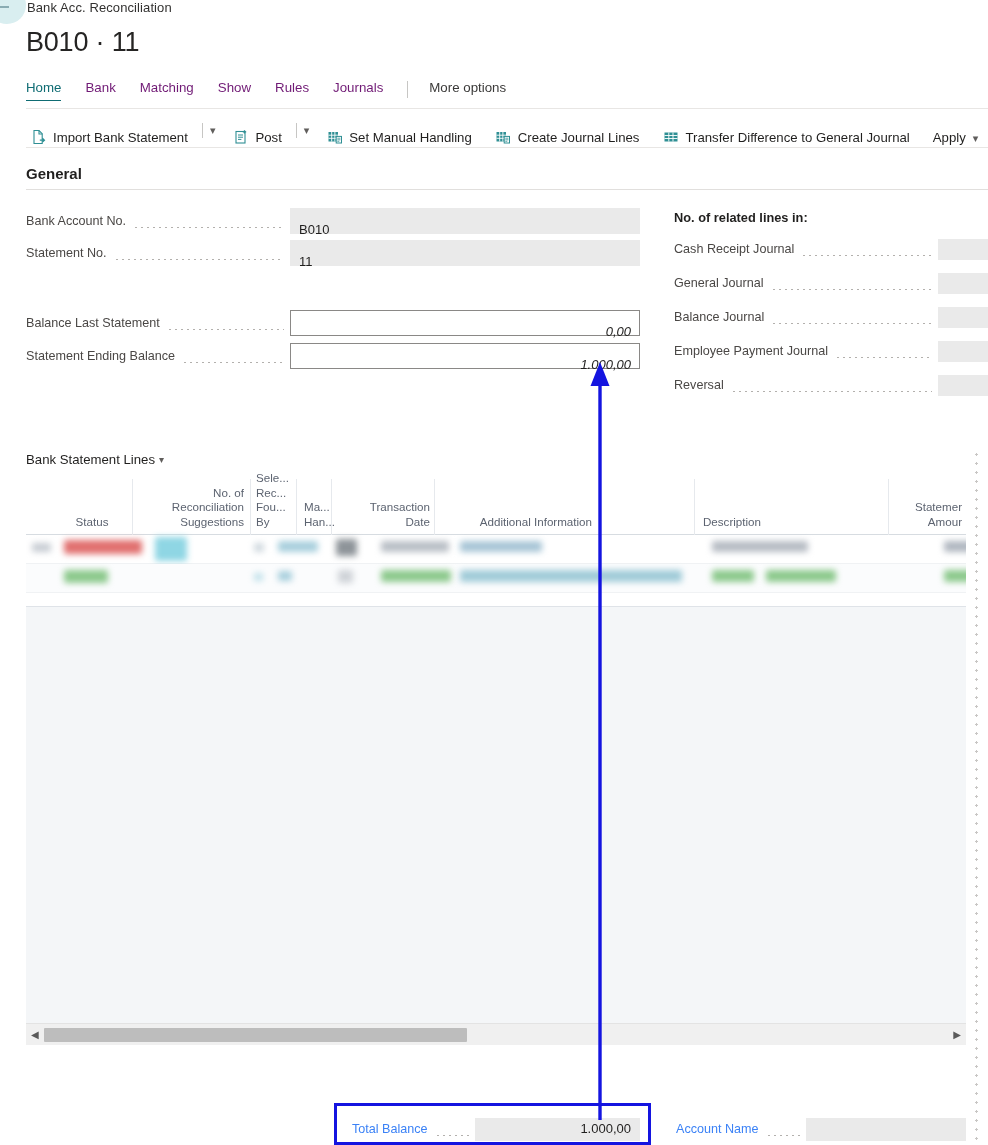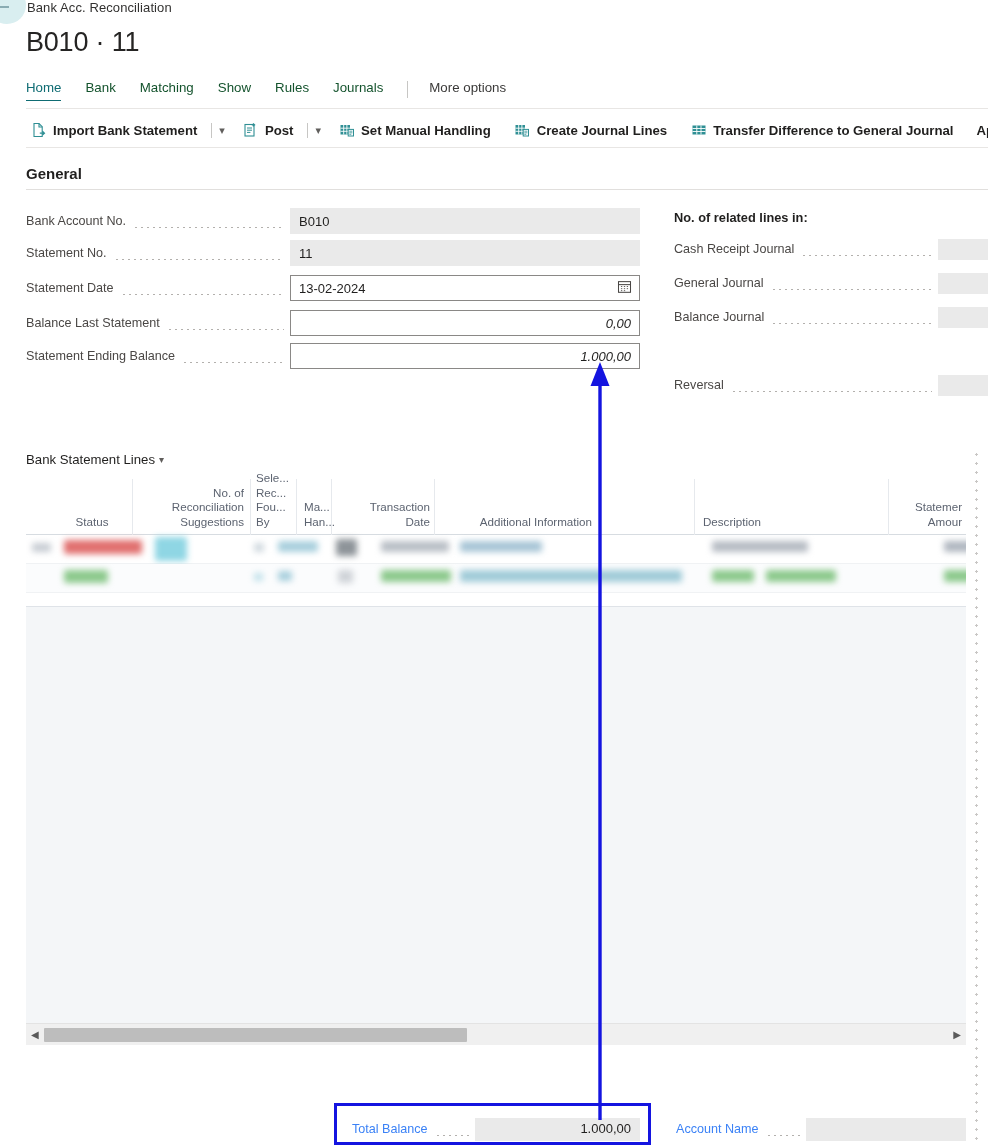--- a/index.html
+++ b/index.html
@@ -52,21 +52,21 @@
   
   .tabbar {
     position: absolute;
     left: 26px; top: 80px;
     width: 962px; height: 28px;
     display: flex;
     align-items: flex-start;
   }
   .tab {
     font-size: 13.3px;
-    color: #14532d;
+    color: #701a75;
     padding: 0 0 5px 0;
     margin-right: 24px;
     cursor: pointer;
     white-space: nowrap;
   }
   .tab.active {
     color: #0f6c73;
     border-bottom: 1.6px solid #0f6c73;
   }
   .tab-sep {
@@ -87,27 +87,26 @@
   .ribbon {
     position: absolute;
     left: 30px; top: 114px;
     height: 32px;
     display: flex;
     align-items: center;
     white-space: nowrap;
   }
   .cmd {
     display: flex;
-    align-items: center;
+    align-items: flex-end;
     height: 30px;
     padding: 0 7px 0 0;
     cursor: pointer;
     font-size: 13.2px;
     color: #201f1e;
-    font-weight: bold;
   }
   .cmd .ico {
     width: 17px; height: 17px;
     margin-right: 6px;
     flex: 0 0 auto;
     display: inline-flex;
     align-items: center;
     justify-content: center;
   }
   .cmd-label { white-space: nowrap; }
@@ -167,21 +166,21 @@
     background-position: 0 5px;
     background-repeat: repeat-x;
     min-width: 10px;
   }
   .f-input {
     flex: 0 0 auto;
     height: 26px;
     line-height: 25px;
     font-size: 13px;
     color: #201f1e;
-    padding: 0 8px;
+    padding: 8px 8px;
     position: relative;
   }
   .f-input.readonly {
     background: #eaeaea;
     border: 1px solid transparent;
   }
   .f-input.editable {
     background: #ffffff;
     border: 1px solid #8a8886;
   }
@@ -456,32 +455,20 @@
     <span class="dots"></span>
     <span class="f-input readonly" style="width:350px">B010</span>
   </div>
 
   <div class="field-row" style="left:26px; top:240px; width:614px;">
     <span class="f-label">Statement No.</span>
     <span class="dots"></span>
     <span class="f-input readonly" style="width:350px">11</span>
   </div>
 
-  <div class="field-row" style="left:26px; top:275px; width:614px;">
-    <span class="f-label">Statement Date</span>
-    <span class="dots"></span>
-    <span class="f-input editable" style="width:350px">13-02-2024</span>
-    <span class="cal-ico" style="right:8px">
-      <svg width="15" height="15" viewBox="0 0 16 16">
-        <rect x="1.6" y="2.8" width="12.8" height="11.4" fill="none" stroke="#4a4745" stroke-width="1.1"></rect>
-        <path d="M1.6 6h12.8" stroke="#4a4745" stroke-width="1.1"></path>
-        <path d="M4.2 8h1.4M7.3 8h1.4M10.4 8h1.4M4.2 10.3h1.4M7.3 10.3h1.4M10.4 10.3h1.4M4.2 12.4h1.4M7.3 12.4h1.4" stroke="#4a4745" stroke-width=".9"></path>
-      </svg>
-    </span>
-  </div>
 
   <div class="field-row" style="left:26px; top:310px; width:614px;">
     <span class="f-label">Balance Last Statement</span>
     <span class="dots"></span>
     <span class="f-input editable num" style="width:350px">0,00</span>
   </div>
 
   <div class="field-row" style="left:26px; top:343px; width:614px;">
     <span class="f-label">Statement Ending Balance</span>
     <span class="dots"></span>
@@ -495,20 +482,25 @@
     <span class="dots"></span>
     <span class="rel-box"></span>
   </div>
   <div class="rel-row" style="top:238px">
     <span class="f-label">Cash Receipt Journal</span>
     <span class="dots"></span>
     <span class="rel-box"></span>
   </div>
   <div class="rel-row" style="top:306px">
     <span class="f-label">Balance Journal</span>
+    <span class="dots"></span>
+    <span class="rel-box"></span>
+  </div>
+  <div class="rel-row" style="top:340px">
+    <span class="f-label">Employee Payment Journal</span>
     <span class="dots"></span>
     <span class="rel-box"></span>
   </div>
   <div class="rel-row" style="top:374px">
     <span class="f-label">Reversal</span>
     <span class="dots"></span>
     <span class="rel-box"></span>
   </div>
 
   <div class="bsl-title">

